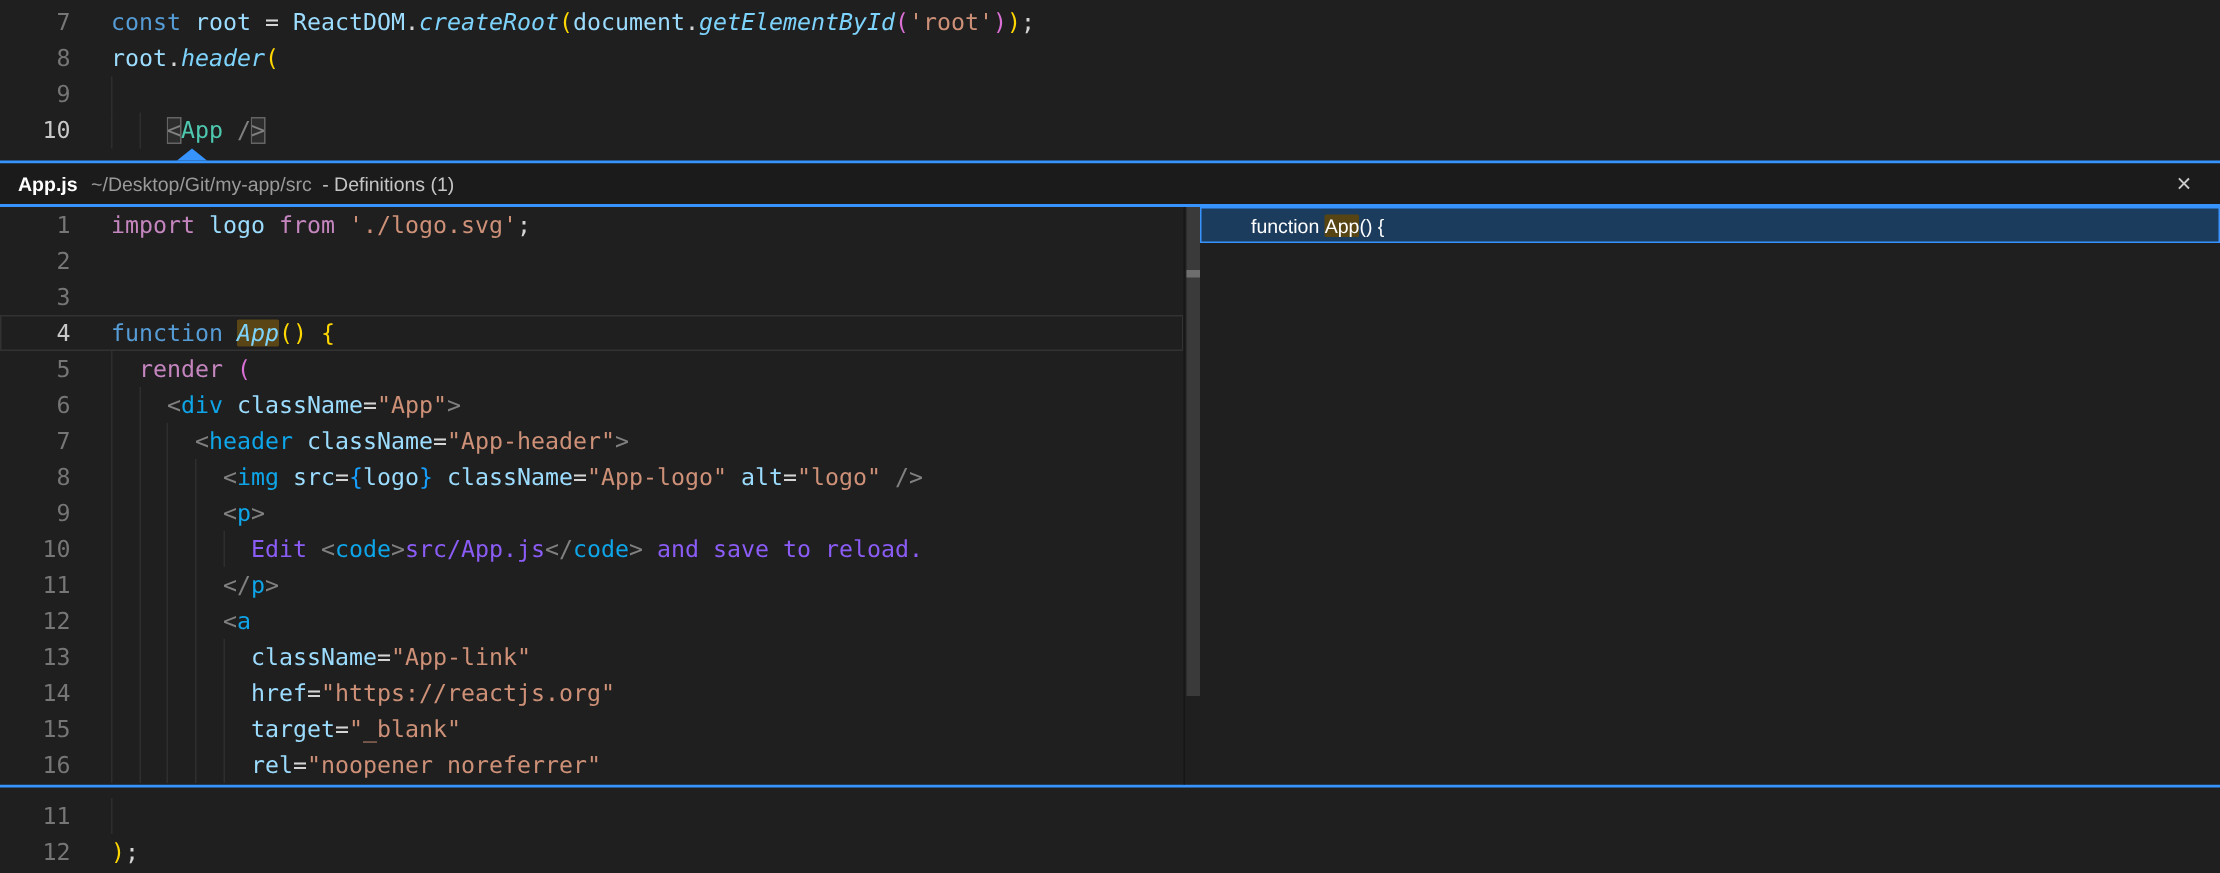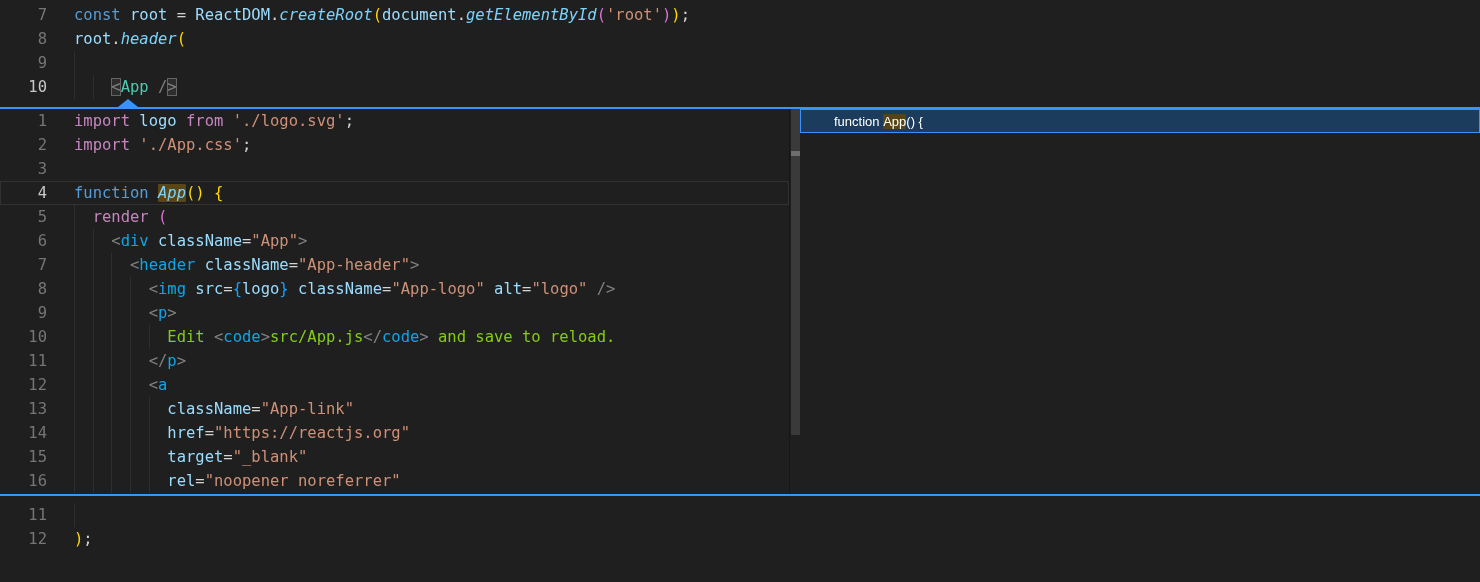--- a/index.html
+++ b/index.html
@@ -23,21 +23,21 @@
   .t.kw  { color:#569cd6; }
   .t.kw2 { color:#c586c0; }
   .t.va  { color:#9cdcfe; }
   .t.fn  { color:#7dd3fc;font-style:italic; }
   .t.st  { color:#ce9178; }
   .t.ty  { color:#4ec9b0; }
   .t.tg  { color:#0ea5e9; }
   .t.at  { color:#9cdcfe; }
   .t.ag  { color:#808080; }
   .t.pu  { color:#d4d4d4; }
-  .t.tx  { color:#84cc16; }
+  .t.tx  { color:#8b5cf6; }
   .t.b1  { color:#ffd700; }
   .t.b2  { color:#da70d6; }
   .t.b3  { color:#179fff; }
   .t.hl  { background:#5a4516; border-radius:1px; }
   .t.lk  { }
   .t.bm  { color:#808080; box-shadow:inset 0 0 0 1px #646464; background:rgba(110,110,110,.18); }
 
   
   .editor-top { height:107px; padding-top:3px; }
   .editor-bottom { height:55px; padding-top:7px; }
@@ -86,25 +86,31 @@
   <div class="editor-top code-area">
       <div class="code-line"><span class="ln">7</span><span class="code"><span class="t kw">const </span><span class="t va">root</span><span class="t pu"> = </span><span class="t va">ReactDOM</span><span class="t pu">.</span><span class="t fn">createRoot</span><span class="t b1">(</span><span class="t va">document</span><span class="t pu">.</span><span class="t fn">getElementById</span><span class="t b2">(</span><span class="t st">'root'</span><span class="t b2">)</span><span class="t b1">)</span><span class="t pu">;</span></span></div>
       <div class="code-line"><span class="ln">8</span><span class="code"><span class="t va">root</span><span class="t pu">.</span><span class="t fn">header</span><span class="t b1">(</span></span></div>
       <div class="code-line"><div class="guide" style="left: 74px;"></div><span class="ln">9</span></div>
       <div class="code-line active"><div class="guide" style="left: 74px;"></div><div class="guide" style="left: 92.66px;"></div><span class="ln">10</span><span class="code"><span class="t pu">    </span><span class="t bm">&lt;</span><span class="t ty">App</span><span class="t ag"> /</span><span class="t bm">&gt;</span></span></div>
     </div>
 
   <div class="peek">
     <div class="peek-arrow"></div>
 
+    <div class="peek-header">
+      <span class="peek-title-file">App.js</span>
+      <span class="peek-title-path">~/Desktop/Git/my-app/src</span>
+      <span class="peek-title-meta">- Definitions (1)</span>
+      <span class="peek-close">×</span>
+    </div>
 
     <div class="peek-body">
       <div class="peek-editor code-area">
           <div class="code-line"><span class="ln">1</span><span class="code"><span class="t kw2">import </span><span class="t va">logo</span><span class="t kw2"> from </span><span class="t st">'./logo.svg'</span><span class="t pu">;</span></span></div>
-          <div class="code-line"><span class="ln">2</span><span class="code"><span class="t kw2">import </span><span class="t st">'./App.css'</span><span class="t pu">;</span></span></div>
+          <div class="code-line"><span class="ln">2</span></div>
           <div class="code-line"><span class="ln">3</span><span class="code"></span></div>
           <div class="code-line active"><span class="ln">4</span><span class="code"><span class="t kw">function </span><span class="t fn hl">App</span><span class="t b1">()</span><span class="t pu"> </span><span class="t b1">{</span></span></div>
           <div class="code-line"><div class="guide" style="left: 74px;"></div><span class="ln">5</span><span class="code"><span class="t pu">  </span><span class="t kw2">render</span><span class="t pu"> </span><span class="t b2">(</span></span></div>
           <div class="code-line"><div class="guide" style="left: 74px;"></div><div class="guide" style="left: 92.66px;"></div><span class="ln">6</span><span class="code"><span class="t pu">    </span><span class="t ag">&lt;</span><span class="t tg">div</span><span class="t pu"> </span><span class="t at">className</span><span class="t pu">=</span><span class="t st">"App"</span><span class="t ag">&gt;</span></span></div>
           <div class="code-line"><div class="guide" style="left: 74px;"></div><div class="guide" style="left: 92.66px;"></div><div class="guide" style="left: 111.32px;"></div><span class="ln">7</span><span class="code"><span class="t pu">      </span><span class="t ag">&lt;</span><span class="t tg">header</span><span class="t pu"> </span><span class="t at">className</span><span class="t pu">=</span><span class="t st">"App-header"</span><span class="t ag">&gt;</span></span></div>
           <div class="code-line"><div class="guide" style="left: 74px;"></div><div class="guide" style="left: 92.66px;"></div><div class="guide" style="left: 111.32px;"></div><div class="guide" style="left: 129.98px;"></div><span class="ln">8</span><span class="code"><span class="t pu">        </span><span class="t ag">&lt;</span><span class="t tg">img</span><span class="t pu"> </span><span class="t at">src</span><span class="t pu">=</span><span class="t b3">{</span><span class="t va">logo</span><span class="t b3">}</span><span class="t pu"> </span><span class="t at">className</span><span class="t pu">=</span><span class="t st">"App-logo"</span><span class="t pu"> </span><span class="t at">alt</span><span class="t pu">=</span><span class="t st">"logo"</span><span class="t ag"> /&gt;</span></span></div>
           <div class="code-line"><div class="guide" style="left: 74px;"></div><div class="guide" style="left: 92.66px;"></div><div class="guide" style="left: 111.32px;"></div><div class="guide" style="left: 129.98px;"></div><span class="ln">9</span><span class="code"><span class="t pu">        </span><span class="t ag">&lt;</span><span class="t tg">p</span><span class="t ag">&gt;</span></span></div>
           <div class="code-line"><div class="guide" style="left: 74px;"></div><div class="guide" style="left: 92.66px;"></div><div class="guide" style="left: 111.32px;"></div><div class="guide" style="left: 129.98px;"></div><div class="guide" style="left: 148.64px;"></div><span class="ln">10</span><span class="code"><span class="t pu">          </span><span class="t tx">Edit </span><span class="t ag">&lt;</span><span class="t tg">code</span><span class="t ag">&gt;</span><span class="t tx">src/App.js</span><span class="t ag">&lt;/</span><span class="t tg">code</span><span class="t ag">&gt;</span><span class="t tx"> and save to reload.</span></span></div>
           <div class="code-line"><div class="guide" style="left: 74px;"></div><div class="guide" style="left: 92.66px;"></div><div class="guide" style="left: 111.32px;"></div><div class="guide" style="left: 129.98px;"></div><span class="ln">11</span><span class="code"><span class="t pu">        </span><span class="t ag">&lt;/</span><span class="t tg">p</span><span class="t ag">&gt;</span></span></div>
           <div class="code-line"><div class="guide" style="left: 74px;"></div><div class="guide" style="left: 92.66px;"></div><div class="guide" style="left: 111.32px;"></div><div class="guide" style="left: 129.98px;"></div><span class="ln">12</span><span class="code"><span class="t pu">        </span><span class="t ag">&lt;</span><span class="t tg">a</span></span></div>

